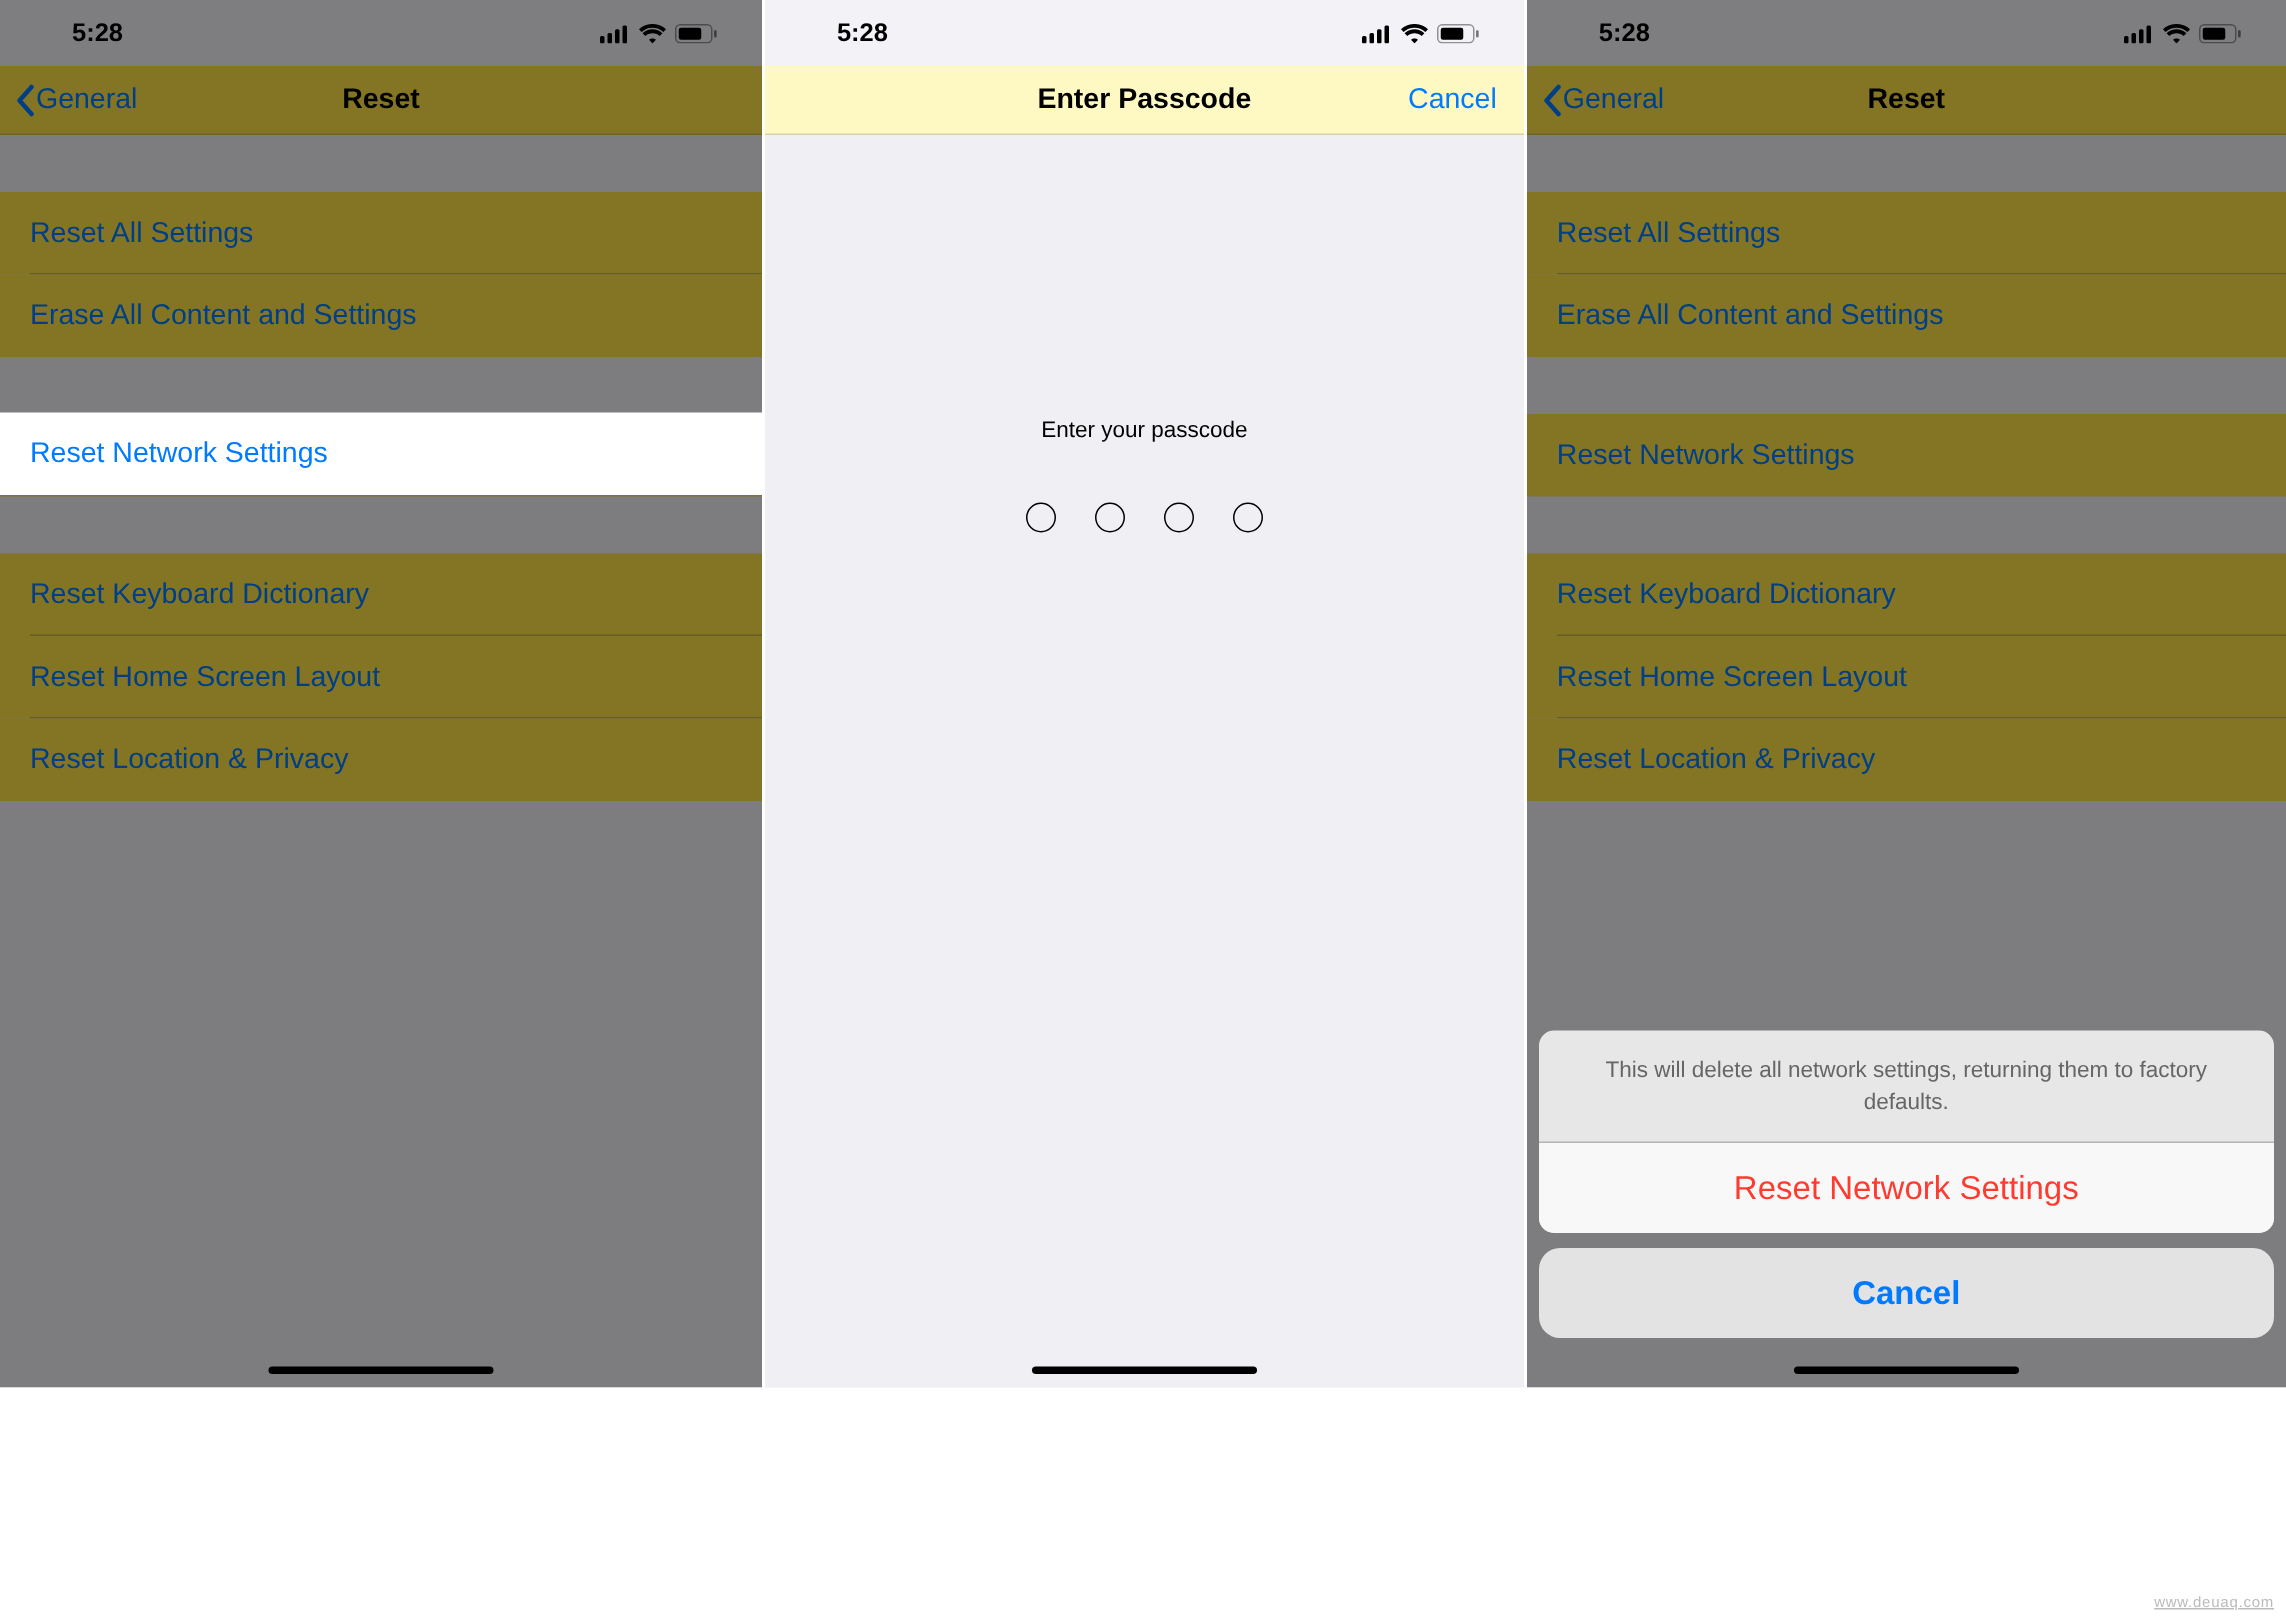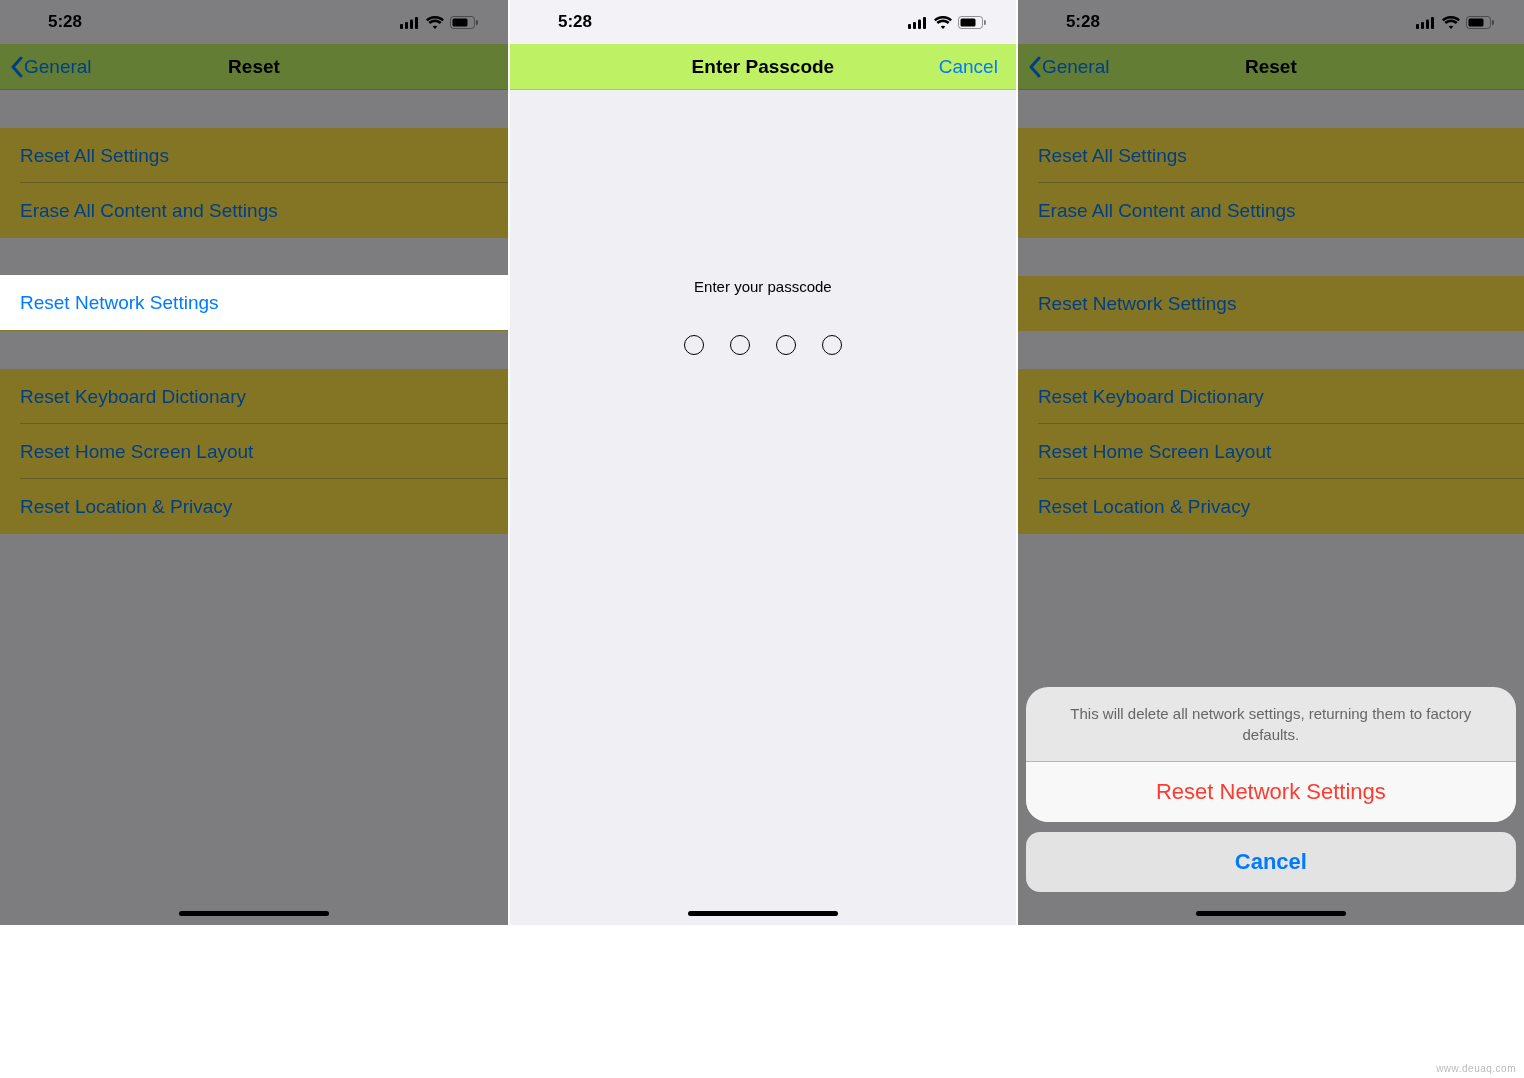--- a/index.html
+++ b/index.html
@@ -16,20 +16,21 @@
       background: #fff;
       position: relative;
     }
     .watermark {
       position: absolute;
       right: 8px;
       bottom: 4px;
       font-size: 10px;
       color: #bbb;
       letter-spacing: .5px;
+      text-decoration: underline;
     }
     .phone {
       width: 33.33%;
       height: 925px;
       position: relative;
       overflow: hidden;
       background: #f2f2f7;
     }
     .phone + .phone { border-left: 2px solid #fff; }
 
@@ -54,21 +55,21 @@
     .status-icons svg { display: block; }
 
     
     .navbar {
       position: absolute;
       top: 44px; left: 0; right: 0;
       height: 46px;
       display: flex;
       align-items: center;
       justify-content: center;
-      background: #bef264;
+      background: #fde047;
       border-bottom: 1px solid rgba(60,60,67,.2);
     }
     .navbar .title {
       font-size: 19px;
       font-weight: 600;
       color: #000;
     }
     .nav-left {
       position: absolute;
       left: 10px;
@@ -128,21 +129,21 @@
       background: #fff;
       padding: 0 20px;
       display: flex;
       align-items: center;
       font-size: 19px;
       color: #007aff;
       z-index: 5;
     }
 
     
-    .phone2 .navbar { background: #bef264; }
+    .phone2 .navbar { background: #fef9c3; }
     .phone2 .content { background: #efeff4; }
     .passcode-prompt {
       text-align: center;
       margin-top: 188px;
       font-size: 15px;
       color: #000;
     }
     .dots {
       display: flex;
       justify-content: center;
@@ -157,21 +158,21 @@
 
     
     .sheet-backdrop {
       position: absolute;
       left: 8px; right: 8px;
       bottom: 33px;
       z-index: 10;
     }
     .sheet-group {
       background: rgba(240,240,240,.92);
-      border-radius: 22px;
+      border-radius: 10px;
       overflow: hidden;
     }
     .sheet-text {
       padding: 16px 28px;
       font-size: 15px;
       color: #666;
       text-align: center;
       line-height: 1.4;
       border-bottom: .7px solid rgba(60,60,67,.29);
     }

